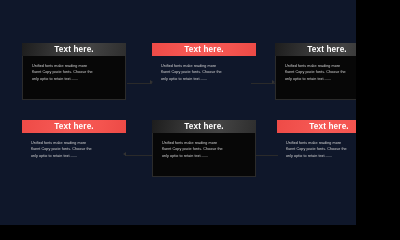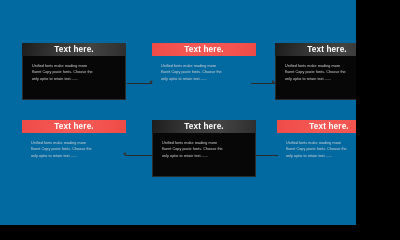--- a/index.html
+++ b/index.html
@@ -4,21 +4,21 @@
 <style>
   html, body {
     margin: 0;
     padding: 0;
     background: #000000;
   }
   #slide {
     position: relative;
     width: 356px;
     height: 225px;
-    background: #0369a1;
+    background: #0f172a;
     overflow: hidden;
     font-family: "Liberation Sans", sans-serif;
   }
 
   
   .card {
     position: absolute;
     width: 104px;
   }
   .card-header {

